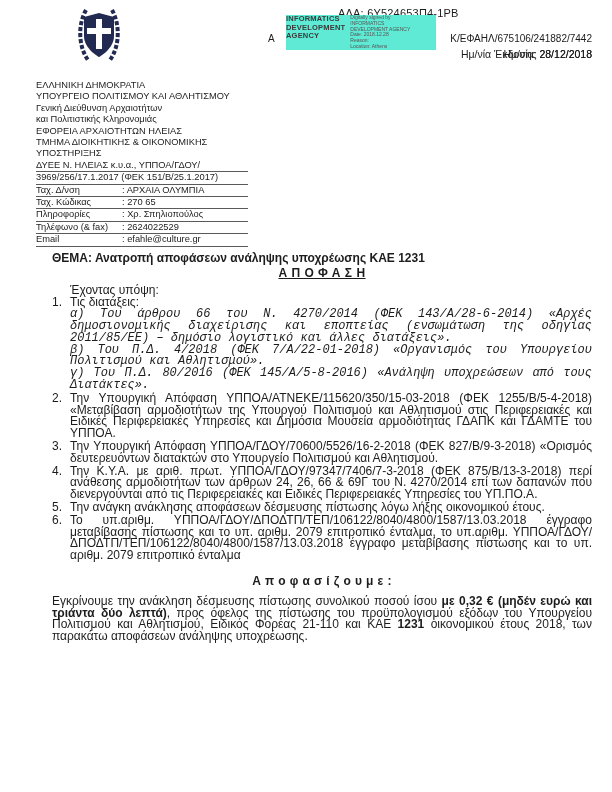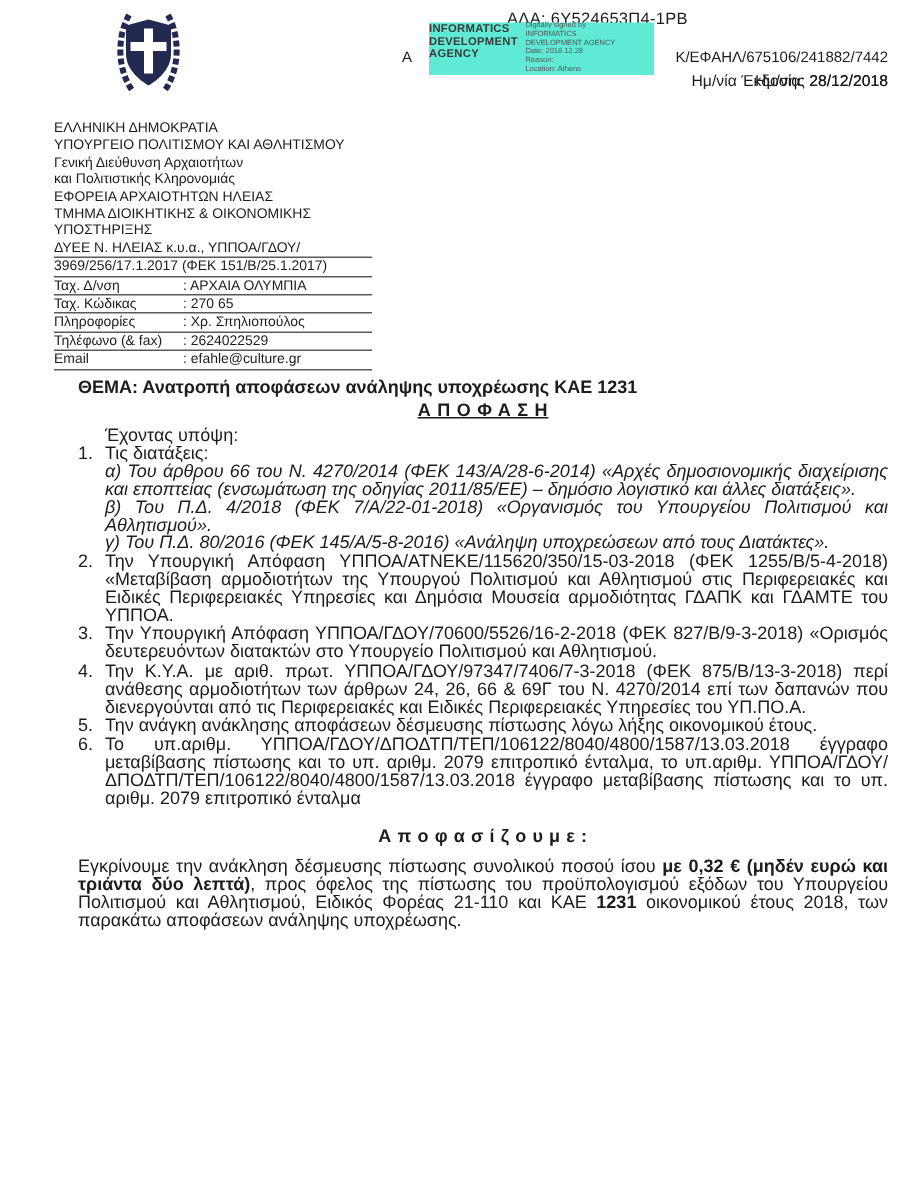--- a/index.html
+++ b/index.html
@@ -31,21 +31,21 @@
   .contact-value{flex:1;white-space:nowrap;}
 
   
   .main{top:253px;left:36px;width:540px;font-size:12px;line-height:11.8px;margin-left:16px;}
   .subject{font-weight:bold;margin-bottom:3px;}
   .decision-heading{text-align:center;font-weight:bold;text-decoration:underline;letter-spacing:.5px;margin-bottom:5px;}
   .having{padding-left:18px;margin-bottom:1px;}
   .li{display:flex;margin-bottom:1px;}
   .num{width:18px;flex:none;}
   .lc{flex:1;text-align:justify;}
-  .it{font-style:italic;}
+  .it{font-style:italic;font-family:Liberation Mono, monospace;}
   .b{font-weight:bold;}
   .decide-heading{text-align:center;font-weight:bold;margin-top:14px;margin-bottom:8px;letter-spacing:.4px;}
   .final{text-align:justify;}
 </style>
 </head>
 <body>
 
 <div class="abs ada">ΑΔΑ: 6Υ524653Π4-1ΡΒ</div>
 
 <div class="abs stamp">

